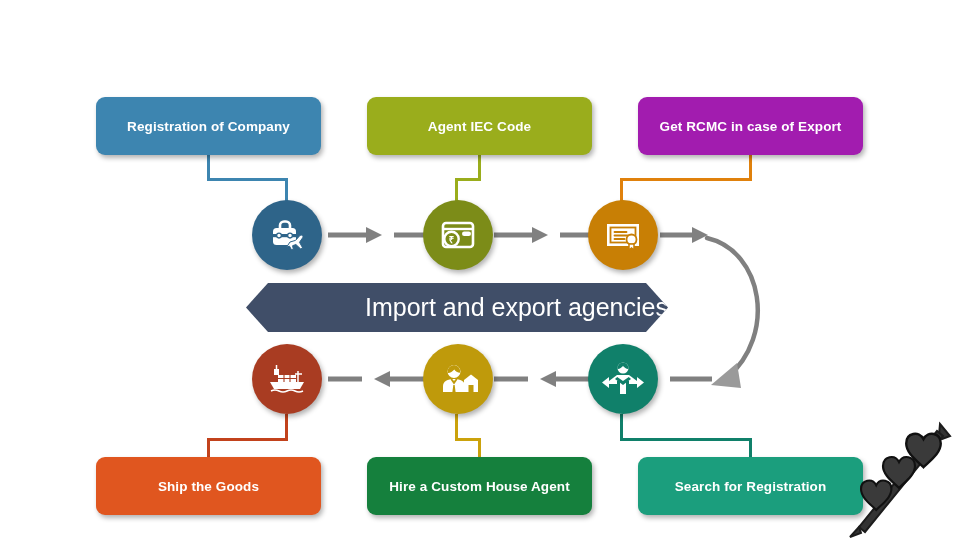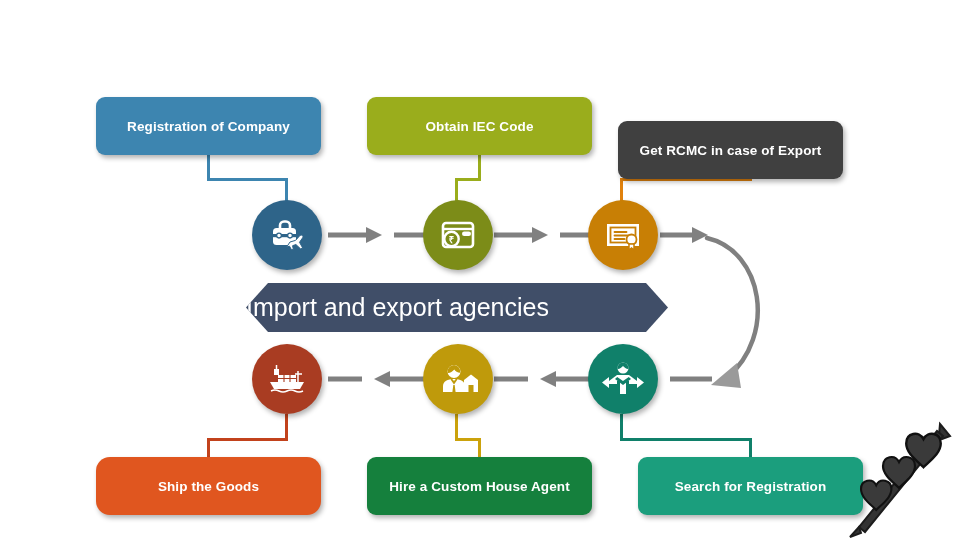--- a/index.html
+++ b/index.html
@@ -29,21 +29,21 @@
   }
   .circle svg{display:block;}
 
   .banner{
     position:absolute;
     left:246px;top:283px;
     width:422px;height:49px;
     background:#404e68;
     -webkit-clip-path:polygon(0 50%,22px 0,calc(100% - 22px) 0,100% 50%,calc(100% - 22px) 100%,22px 100%);
     clip-path:polygon(0 50%,22px 0,calc(100% - 22px) 0,100% 50%,calc(100% - 22px) 100%,22px 100%);
-    display:flex;align-items:center;justify-content:flex-start;
+    display:flex;align-items:center;justify-content:flex-end;
     color:#ffffff;font-size:25px;font-weight:normal;
     z-index:8;
   }
 
   
   .seg{position:absolute;z-index:3;}
 
   
   .garrow{position:absolute;z-index:4;}
 
@@ -110,27 +110,27 @@
   <svg class="garrow" style="left:328px;top:366px;" width="100" height="26" viewBox="0 0 100 26">
     <line x1="60" y1="13" x2="100" y2="13" stroke="#808080" stroke-width="5"></line>
     <polygon points="62,5 46,13 62,21" fill="#808080"></polygon>
     <line x1="0" y1="13" x2="34" y2="13" stroke="#808080" stroke-width="5"></line>
   </svg>
 
   <div class="box" style="left:96px;top:97px;background:#3d85b0;">
     <span>Registration of Company</span>
   </div>
   <div class="box" style="left:367px;top:97px;background:#9aad1c;">
-    <span>Obtain IEC Code</span>
-  </div>
-  <div class="box" style="left:618px;top:97px;background:#404040;margin-top:24px;">
+    <span>Agent IEC Code</span>
+  </div>
+  <div class="box" style="left:638px;top:97px;background:#a21caf;">
     <span>Get RCMC in case of Export</span>
   </div>
 
-  <div class="box" style="left:96px;top:457px;background:#e0561f;border-radius:14px;">
+  <div class="box" style="left:96px;top:457px;background:#e0561f;">
     <span>Ship the Goods</span>
   </div>
   <div class="box" style="left:367px;top:457px;background:#15803d;">
     <span>Hire a Custom House Agent</span>
   </div>
   <div class="box" style="left:638px;top:457px;background:#1b9e7d;">
     <span>Search for Registration</span>
   </div>
 
   <div class="circle" style="left:252px;top:200px;background:#2e6489;">

